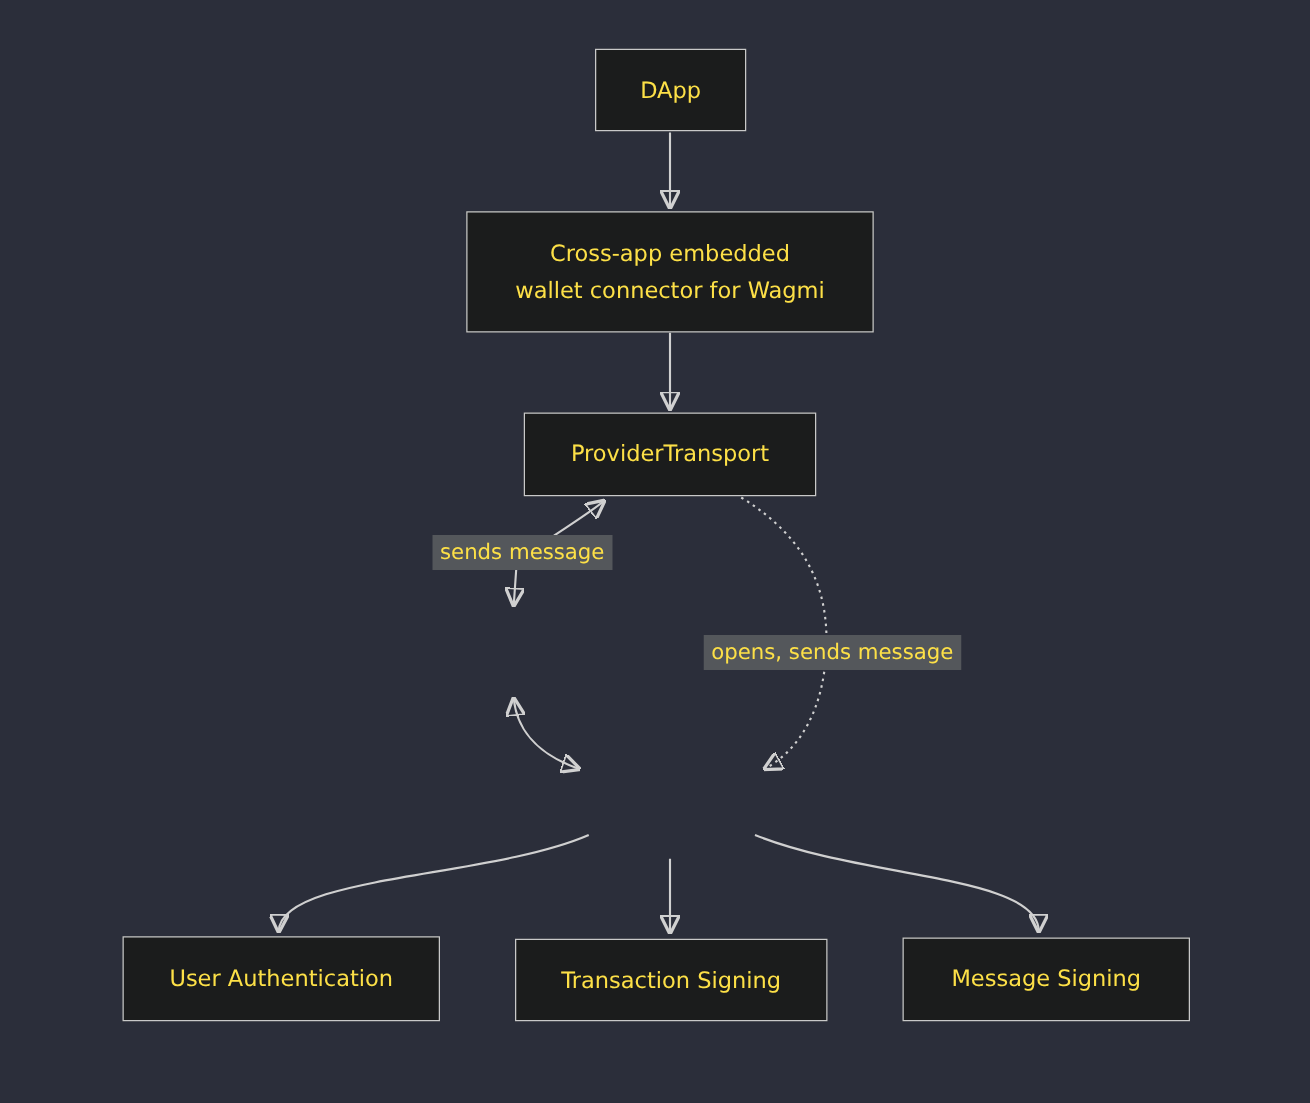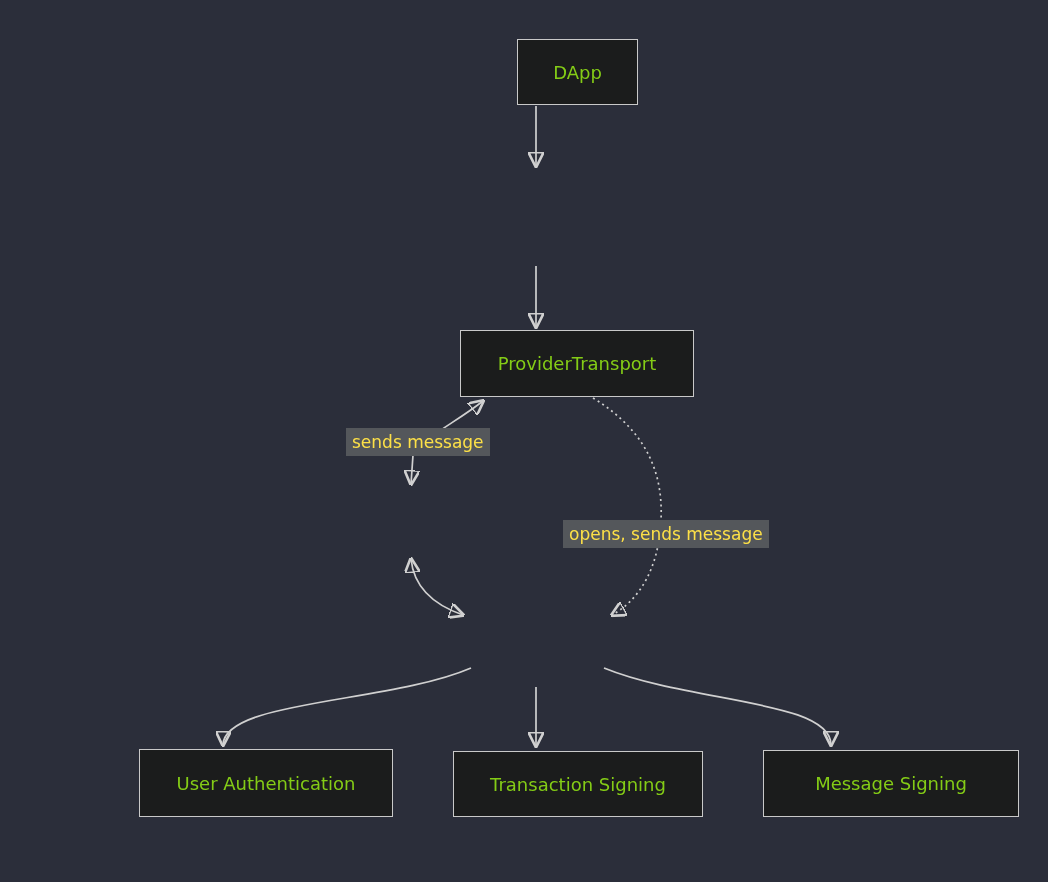--- a/index.html
+++ b/index.html
@@ -28,50 +28,49 @@
     stroke-width: 1.7px;
   }
   .edges path.dotted {
     stroke-dasharray: 2 3.5;
   }
   .node {
     position: absolute;
     box-sizing: border-box;
     background: #1b1c1c;
     border: 1px solid #c9c9c9;
-    color: #84cc16;
+    color: #fde047;
     font-size: 18px;
     line-height: 29px;
     display: flex;
     align-items: center;
     justify-content: center;
     text-align: center;
     white-space: pre-line;
-    margin-left: 41px;
   }
   .edge-label {
     position: absolute;
     background: #54575b;
     color: #fde047;
     font-size: 17px;
     line-height: 24px;
     padding: 2px 6px;
     white-space: nowrap;
   }
   
   .n-dapp            { left: 476px; top:  39px; width: 121px; height: 66px; }
   .n-connector       { left: 373px; top: 169px; width: 326px; height: 97px; }
   .n-provider        { left: 419px; top: 330px; width: 234px; height: 67px; text-align: right; }
   .n-wallettransport { left: 303px; top: 488px; width: 217px; height: 68px; }
   .n-wallet          { left: 471px; top: 618px; width: 133px; height: 69px; }
   .n-userauth        { left:  98px; top: 749px; width: 254px; height: 68px; }
   .n-txsigning       { left: 412px; top: 751px; width: 250px; height: 66px; }
-  .n-msgsigning      { left: 722px; top: 750px; width: 256px; height: 67px; }
+  .n-msgsigning      { left: 722px; top: 750px; width: 230px; height: 67px; }
   .l-sends           { left: 346px; top: 428px; }
-  .l-opens           { left: 563px; top: 520px; }
+  .l-opens           { left: 563px; top: 508px; }
 </style>
 </head>
 <body>
 
 <div class="canvas">
 
   <svg class="edges" viewBox="0 0 1048 882" xmlns="http://www.w3.org/2000/svg">
     <defs>
       <marker id="arrow" viewBox="0 0 10 10" refX="9" refY="5" markerWidth="9" markerHeight="9" orient="auto-start-reverse">
         <path d="M 0 0 L 10 5 L 0 10 z" fill="#d0d0d0" stroke="none"></path>
@@ -90,20 +89,22 @@
 
     <path d="M 471 668 C 390 703 224 700 223 745" marker-end="url(#arrow)"></path>
 
     <path d="M 536 687 L 536 746" marker-end="url(#arrow)"></path>
 
     <path d="M 604 668 C 690 703 831 700 831 745" marker-end="url(#arrow)"></path>
   </svg>
 
   <div class="node n-dapp">DApp</div>
 
+  <div class="node n-connector">Cross-app embedded
+wallet connector for Wagmi</div>
 
   <div class="node n-provider">ProviderTransport</div>
 
 
 
   <div class="node n-txsigning">Transaction Signing</div>
 
   <div class="node n-userauth">User Authentication</div>
 
   <div class="node n-msgsigning">Message Signing</div>

